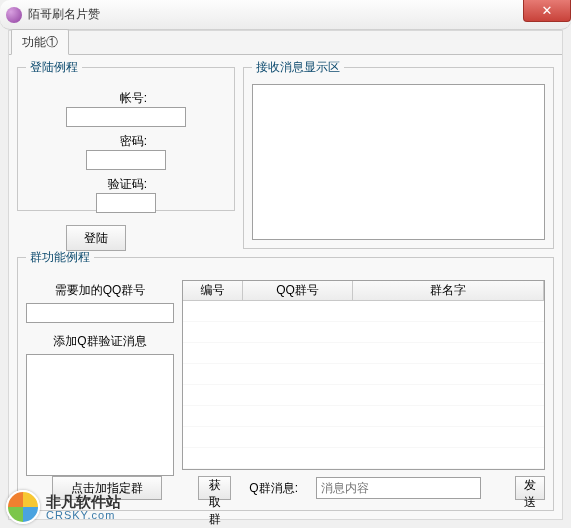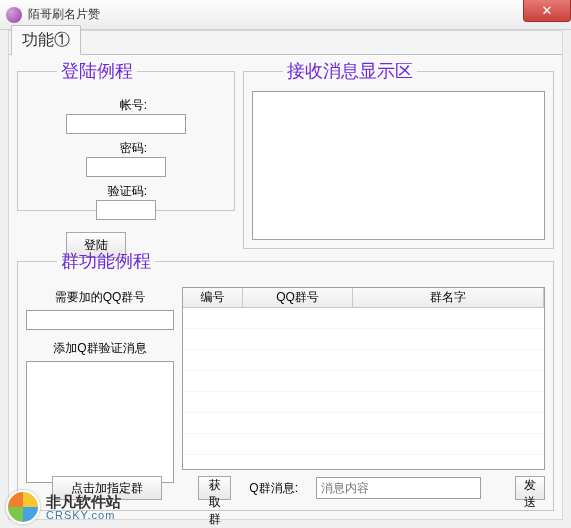--- a/index.html
+++ b/index.html
@@ -14,20 +14,21 @@
     overflow: hidden;
   }
   .titlebar {
     height: 30px;
     background: linear-gradient(#fdfdfd, #ececec);
     border-bottom: 1px solid #d0d0d0;
     display: flex;
     align-items: center;
     padding: 0 0 0 6px;
     position: relative;
+    border-radius: 10px;
   }
   .titlebar .app-icon {
     width: 16px; height: 16px;
     border-radius: 50%;
     background: radial-gradient(circle at 30% 30%, #d8a0e0, #9040a0);
     margin-right: 6px;
   }
   .titlebar .title { color: #333; }
   .close-btn {
     position: absolute; right: 0; top: 0;
@@ -51,21 +52,21 @@
   .tabs {
     height: 24px;
     display: flex;
     align-items: flex-end;
     padding-left: 2px;
     border-bottom: 1px solid #c0c0c0;
     background: #f4f4f4;
   }
   .tab {
     padding: 4px 10px 3px 10px;
-    font-size: 16px;
+    font-size: 12px;
     cursor: pointer;
     color: #333;
     text-align: center;
   }
   .tab.active {
     border: 1px solid #c0c0c0;
     border-bottom: 1px solid #f8f8f8;
     background: #f8f8f8;
     border-top-left-radius: 2px;
     border-top-right-radius: 2px;
@@ -77,24 +78,23 @@
     left: 0; right: 0; top: 24px; bottom: 0;
     padding: 6px;
   }
   fieldset.group {
     border: 1px solid #c8c8c8;
     margin: 0;
     padding: 8px;
     position: absolute;
   }
   fieldset.group > legend {
-    font-size: 18px;
+    font-size: 12px;
     padding: 0 4px;
-    color: #6d28d9;
-    margin-left: 31px;
+    color: #0c4a6e;
   }
   
   .login-group { left: 8px; top: 4px; width: 218px; height: 152px; }
   .login-row { display: flex; align-items: center; margin: 6px 0; flex-direction: column; }
   .login-row label { width: 46px; text-align: right; margin-right: 4px; }
   .login-row input {
     height: 20px; border: 1px solid #a0a0a0; padding: 1px 3px;
     font-size: 12px; background: #fff;
   }
   .login-btn {

